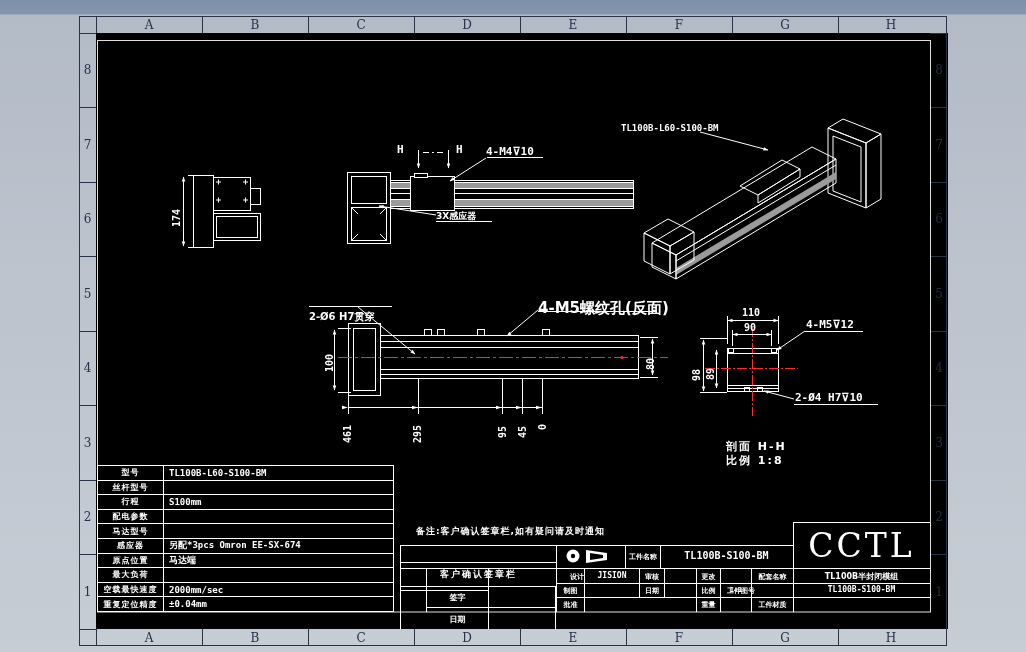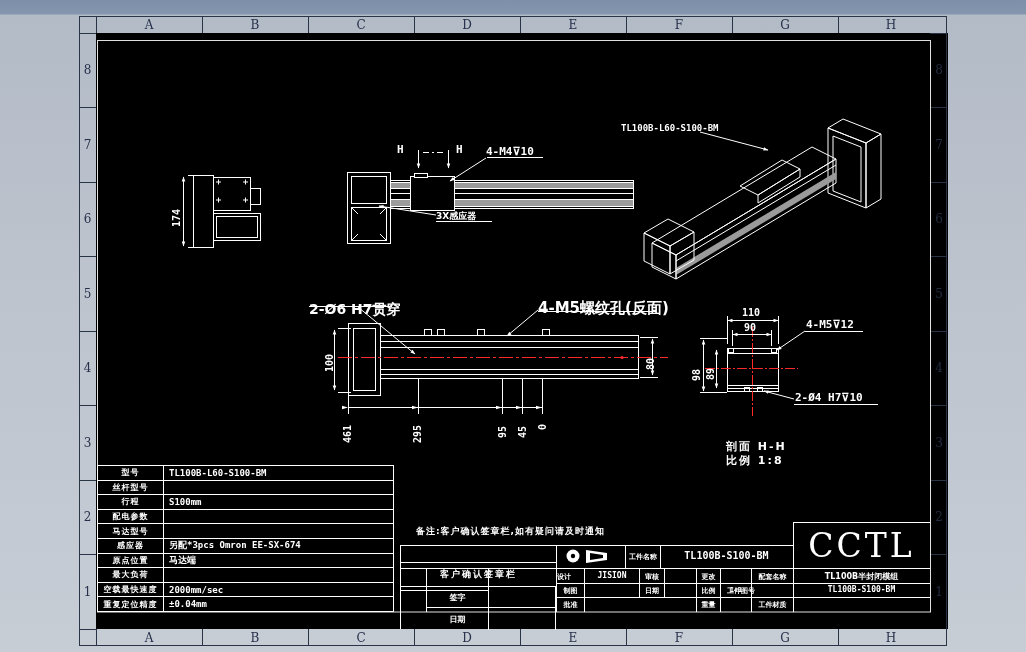--- a/index.html
+++ b/index.html
@@ -217,21 +217,21 @@
 
   <span class="v" style="left:171px;top:227px">174</span>
 
   <span class="t" style="left:397px;top:143px;font-size:11px">H</span>
   <span class="t" style="left:456px;top:143px;font-size:11px">H</span>
   <span class="t" style="left:486px;top:145px;font-size:11px">4-M4⊽10</span>
   <span class="t cjk" style="left:436px;top:210px;font-size:9px">3X感应器</span>
 
   <span class="t" style="left:621px;top:123px;font-size:9px">TL100B-L60-S100-BM</span>
 
-  <span class="t cjk" style="left:309px;top:301px;font-size:14px">2-Ø6 H7贯穿</span>
+  <span class="t cjk" style="left:309px;top:310px;font-size:10px">2-Ø6 H7贯穿</span>
   <span class="t cjk" style="left:538px;top:299px;font-size:15px">4-M5螺纹孔(反面)</span>
   <span class="v" style="left:324px;top:372px">100</span>
   <span class="v" style="left:645px;top:370px">80</span>
   <span class="v" style="left:342px;top:443px">461</span>
   <span class="v" style="left:412px;top:443px">295</span>
   <span class="v" style="left:497px;top:438px">95</span>
   <span class="v" style="left:517px;top:438px">45</span>
   <span class="v" style="left:537px;top:430px">0</span>
 
   <span class="t" style="left:742px;top:307px">110</span>
@@ -296,21 +296,21 @@
       <div class="c merge" style="border-right:none"></div>
       <div class="c" style="border-bottom:none">日期</div>
       <div class="c" style="border-bottom:none"></div>
     </div>
   </div>
 
   <div id="logo">CCTL</div>
   <span class="tb" style="left:626px;top:552px;width:34px;text-align:center">工件名称</span>
   <span class="tb tbm" style="left:661px;top:550px;width:131px;text-align:center;font-size:10px">TL100B-S100-BM</span>
 
-  <span class="tb" style="left:557px;top:572px;width:27px;text-align:left">设计</span>
+  <span class="tb" style="left:557px;top:572px;width:27px;text-align:right">设计</span>
   <span class="tb tbm" style="left:585px;top:571px;width:54px;text-align:center;font-size:8px">JISION</span>
   <span class="tb" style="left:640px;top:572px;width:24px;text-align:center">审核</span>
   <span class="tb" style="left:697px;top:572px;width:23px;text-align:center">更改</span>
   <span class="tb" style="left:752px;top:572px;width:41px;text-align:center">配套名称</span>
   <span class="tb" style="left:793px;top:571px;width:137px;text-align:center;font-size:8px">TL100B半封闭模组</span>
 
   <span class="tb" style="left:557px;top:586px;width:27px;text-align:center">制图</span>
   <span class="tb" style="left:640px;top:586px;width:24px;text-align:center">日期</span>
   <span class="tb" style="left:697px;top:586px;width:23px;text-align:center">比例</span>
   <span class="tb tbm" style="left:721px;top:586px;width:30px;text-align:center">1:1</span>

